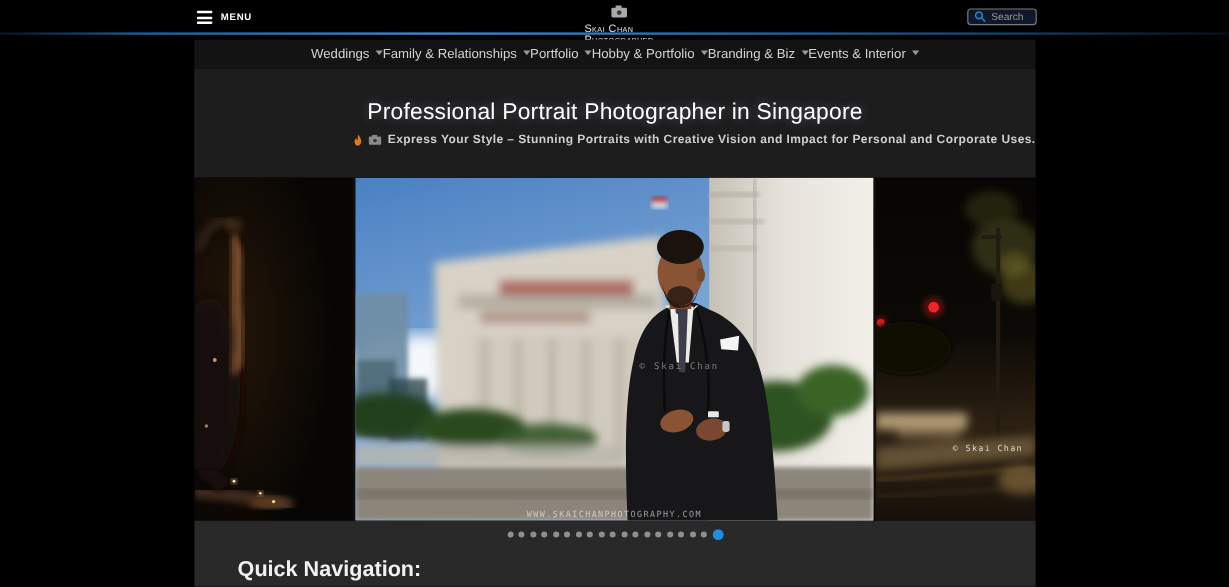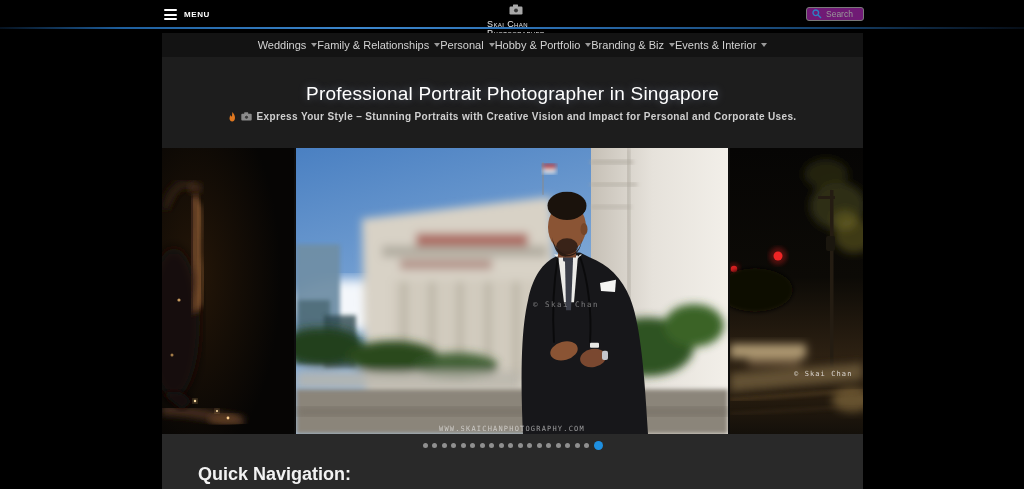--- a/index.html
+++ b/index.html
@@ -13,39 +13,39 @@
 
   
   .topbar{position:absolute;left:0;top:0;width:1024px;height:27px;background:#000;}
   .menu-btn{position:absolute;left:164px;top:9px;display:flex;align-items:center;gap:7px;cursor:pointer;}
   .hamburger{display:flex;flex-direction:column;gap:2.5px;}
   .hamburger span{display:block;width:13px;height:2px;background:#fff;border-radius:1px;}
   .menu-label{color:#fff;font-size:8px;font-weight:bold;letter-spacing:.6px;}
   .logo{position:absolute;left:487px;top:4px;display:flex;align-items:center;gap:5px;cursor:pointer;flex-direction:column;}
   .logo-text{display:flex;flex-direction:column;line-height:9px;}
   .logo-line{color:#e6e6e6;font-size:9px;font-variant:small-caps;letter-spacing:.4px;}
-  .search-box{position:absolute;left:806px;top:7px;width:58px;height:14px;background:#701a75;
+  .search-box{position:absolute;left:806px;top:7px;width:58px;height:14px;background:#0f172a;
     border:1px solid #7a7a7a;border-radius:3px;display:flex;align-items:center;gap:4px;
     padding:0 5px;cursor:pointer;}
   .search-box span{color:#9a9a9a;font-size:8.5px;}
   .topline{position:absolute;left:0;top:27px;width:1024px;height:2px;
     background:linear-gradient(90deg,#06121f 0%,#1e5f9e 12%,#3d87cd 35%,#2a6cae 55%,#16436e 80%,#060d16 100%);}
 
   
   .content{position:absolute;left:162px;top:29px;width:701px;height:460px;}
   .navbar{position:absolute;left:0;top:4px;width:701px;height:24px;background:#131313;
     display:flex;align-items:center;justify-content:center;}
   .nav-item{color:#d2d2d2;font-size:11px;text-decoration:none;cursor:pointer;white-space:nowrap;}
   .nav-item::after{content:"";display:inline-block;margin-left:5px;vertical-align:2px;
     border-left:3px solid transparent;border-right:3px solid transparent;border-top:4px solid #9a9a9a;}
 
   .hero{position:absolute;left:0;top:28px;width:701px;height:91px;background:#1d1d1d;text-align:center;}
   .hero-title{margin-top:26px;color:#fff;font-size:19px;font-weight:400;letter-spacing:.2px;
     text-shadow:0 0 9px rgba(190,205,255,.35);}
-  .hero-sub{margin-top:6px;display:flex;justify-content:center;align-items:center;gap:5px;}
+  .hero-sub{margin-top:6px;display:flex;justify-content:flex-end;align-items:center;gap:5px;}
   .hero-sub span{color:#cfcfcf;font-size:10px;font-weight:bold;letter-spacing:.35px;}
 
   .carousel{position:absolute;left:0;top:119px;width:701px;height:286px;background:#0d0d0d;
     display:flex;gap:2px;}
   .slide{position:relative;height:286px;overflow:hidden;cursor:pointer;}
   .slide-left{width:132px;}
   .slide-center{width:432px;}
   .slide-right{width:133px;}
   .slide svg{display:block;width:100%;height:100%;}
 
@@ -93,21 +93,21 @@
       <span>Search</span>
     </div>
   </div>
   <div class="topline"></div>
 
   <div class="content">
 
     <div class="navbar">
       <a class="nav-item">Weddings</a>
       <a class="nav-item">Family &amp; Relationships</a>
-      <a class="nav-item">Personal</a>
+      <a class="nav-item">Portfolio</a>
       <a class="nav-item">Hobby &amp; Portfolio</a>
       <a class="nav-item">Branding &amp; Biz</a>
       <a class="nav-item">Events &amp; Interior</a>
     </div>
 
     <div class="hero">
       <div class="hero-title">Professional Portrait Photographer in Singapore</div>
       <div class="hero-sub">
         <svg width="7" height="10" viewBox="0 0 7 10">
           <path d="M3.5,0 C4.5,1.8 6,3.2 6,5.8 C6,7.9 4.8,9.5 3.2,9.5 C1.5,9.5 0.5,8 0.5,6.2 C0.5,5 1,4 1.8,3 C2,4 2.5,4.6 3,4.6 C3.2,3 3,1.5 3.5,0 Z" fill="#e07820"></path>

